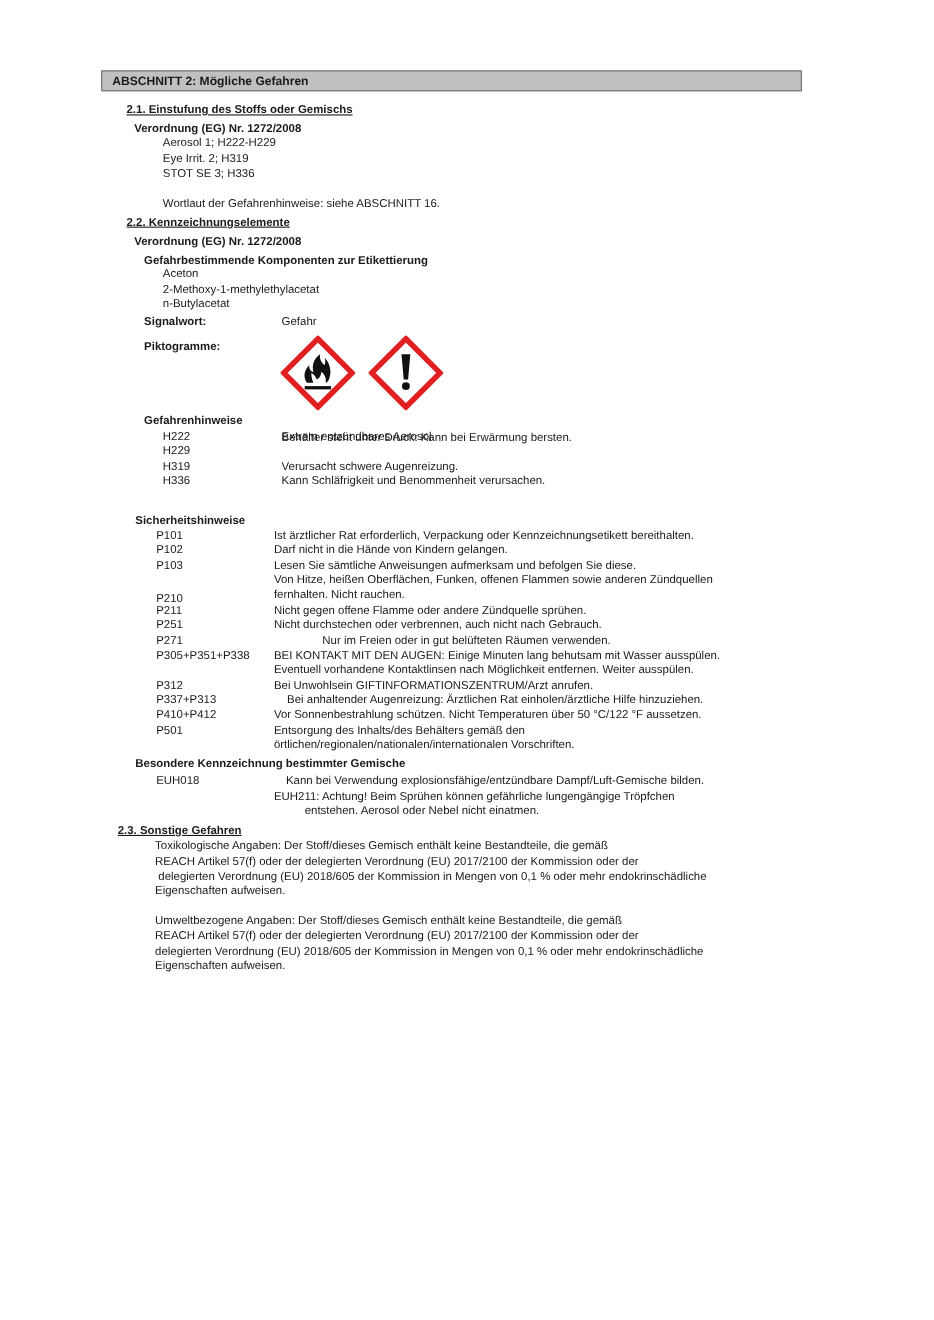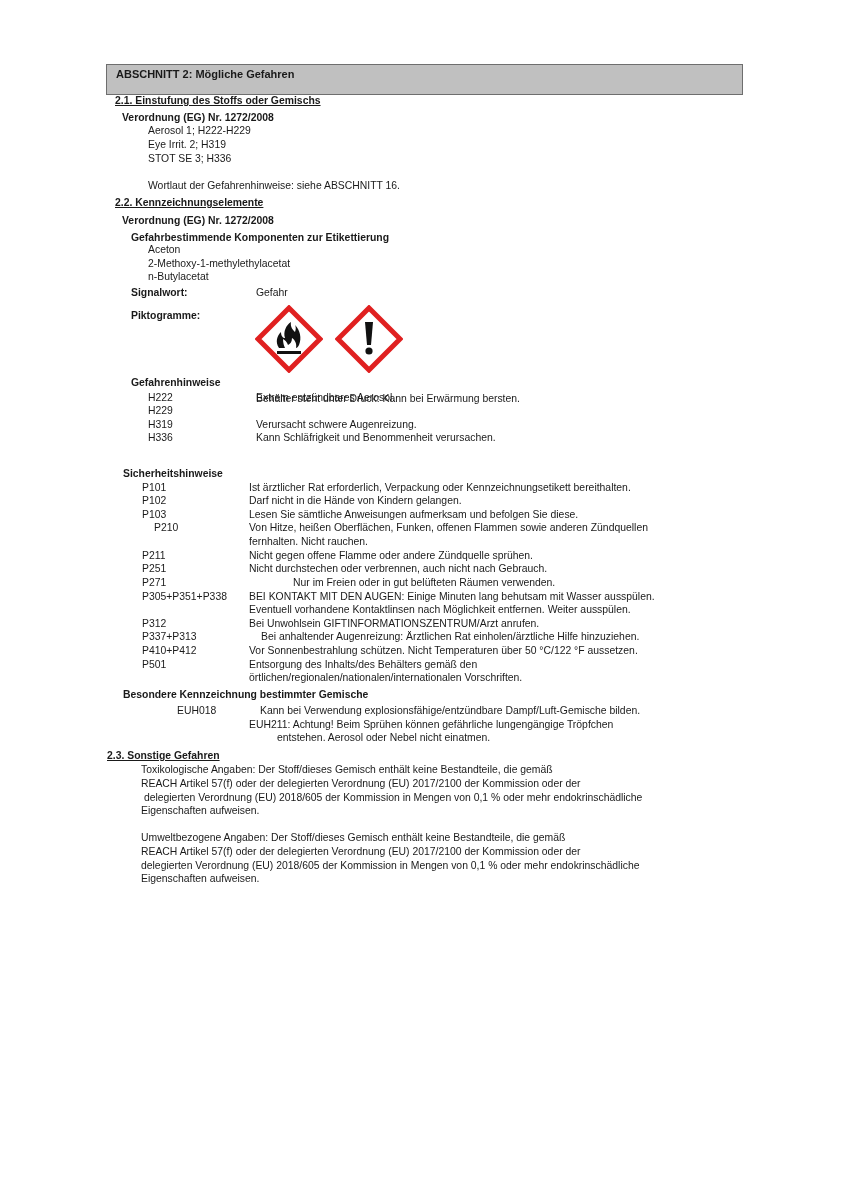--- a/index.html
+++ b/index.html
@@ -4,21 +4,21 @@
 <style>
   html, body { margin: 0; padding: 0; background: #ffffff; }
   body {
     width: 849px; height: 1200px; position: relative; overflow: hidden;
     font-family: "Liberation Sans", sans-serif; font-size: 10.4px; color: #1a1a1a;
   }
   .abs { position: absolute; white-space: nowrap; line-height: 13px; }
   .bold { font-weight: bold; }
   .u { text-decoration: underline; }
   .section-bar {
-    position: absolute; left: 106px; top: 64px; width: 637px; height: 31px;
+    position: absolute; left: 92px; top: 64px; width: 637px; height: 19px;
     background: #c0c0c0; border: 1px solid #6e6e6e; box-sizing: border-box;
   }
   .section-bar span {
     position: absolute; left: 9px; top: 3px; font-weight: bold; font-size: 11px; line-height: 13px;
   }
   .picto { position: absolute; width: 68px; height: 68px; }
 </style>
 </head>
 <body>
 
@@ -73,21 +73,21 @@
 
 <div class="abs" style="left:142px; top:481px;">P101</div>
 <div class="abs" style="left:249px; top:481px;">Ist ärztlicher Rat erforderlich, Verpackung oder Kennzeichnungsetikett bereithalten.</div>
 
 <div class="abs" style="left:142px; top:494px;">P102</div>
 <div class="abs" style="left:249px; top:494px;">Darf nicht in die Hände von Kindern gelangen.</div>
 
 <div class="abs" style="left:142px; top:508px;">P103</div>
 <div class="abs" style="left:249px; top:508px;">Lesen Sie sämtliche Anweisungen aufmerksam und befolgen Sie diese.</div>
 
-<div class="abs" style="left:142px; top:521px;margin-left:12px;">P210</div>
+<div class="abs" style="left:142px; top:538px;">P210</div>
 <div class="abs" style="left:249px; top:521px;">Von Hitze, heißen Oberflächen, Funken, offenen Flammen sowie anderen Zündquellen</div>
 <div class="abs" style="left:249px; top:535px;">fernhalten. Nicht rauchen.</div>
 
 <div class="abs" style="left:142px; top:549px;">P211</div>
 <div class="abs" style="left:249px; top:549px;">Nicht gegen offene Flamme oder andere Zündquelle sprühen.</div>
 
 <div class="abs" style="left:142px; top:562px;">P251</div>
 <div class="abs" style="left:249px; top:562px;">Nicht durchstechen oder verbrennen, auch nicht nach Gebrauch.</div>
 
 <div class="abs" style="left:142px; top:576px;">P271</div>
@@ -104,21 +104,21 @@
 <div class="abs" style="left:249px; top:630px;padding-left:12px;">Bei anhaltender Augenreizung: Ärztlichen Rat einholen/ärztliche Hilfe hinzuziehen.</div>
 
 <div class="abs" style="left:142px; top:644px;">P410+P412</div>
 <div class="abs" style="left:249px; top:644px;">Vor Sonnenbestrahlung schützen. Nicht Temperaturen über 50 °C/122 °F aussetzen.</div>
 
 <div class="abs" style="left:142px; top:658px;">P501</div>
 <div class="abs" style="left:249px; top:658px;">Entsorgung des Inhalts/des Behälters gemäß den</div>
 <div class="abs" style="left:249px; top:671px;">örtlichen/regionalen/nationalen/internationalen Vorschriften.</div>
 
 <div class="abs bold" style="left:123px; top:688px;">Besondere Kennzeichnung bestimmter Gemische</div>
-<div class="abs" style="left:142px; top:704px;margin-left:35px;">EUH018</div>
+<div class="abs" style="left:142px; top:704px;">EUH018</div>
 <div class="abs" style="left:249px; top:704px;margin-left:11px;">Kann bei Verwendung explosionsfähige/entzündbare Dampf/Luft-Gemische bilden.</div>
 <div class="abs" style="left:249px; top:718px;">EUH211: Achtung! Beim Sprühen können gefährliche lungengängige Tröpfchen</div>
 <div class="abs" style="left:249px; top:731px;margin-left:28px;">entstehen. Aerosol oder Nebel nicht einatmen.</div>
 
 <div class="abs bold u" style="left:107px; top:749px;">2.3. Sonstige Gefahren</div>
 <div class="abs" style="left:141px; top:763px;">Toxikologische Angaben: Der Stoff/dieses Gemisch enthält keine Bestandteile, die gemäß</div>
 <div class="abs" style="left:141px; top:777px;">REACH Artikel 57(f) oder der delegierten Verordnung (EU) 2017/2100 der Kommission oder der</div>
 <div class="abs" style="left:141px; top:791px; white-space:pre;"> delegierten Verordnung (EU) 2018/605 der Kommission in Mengen von 0,1 % oder mehr endokrinschädliche</div>
 <div class="abs" style="left:141px; top:804px;">Eigenschaften aufweisen.</div>
 

